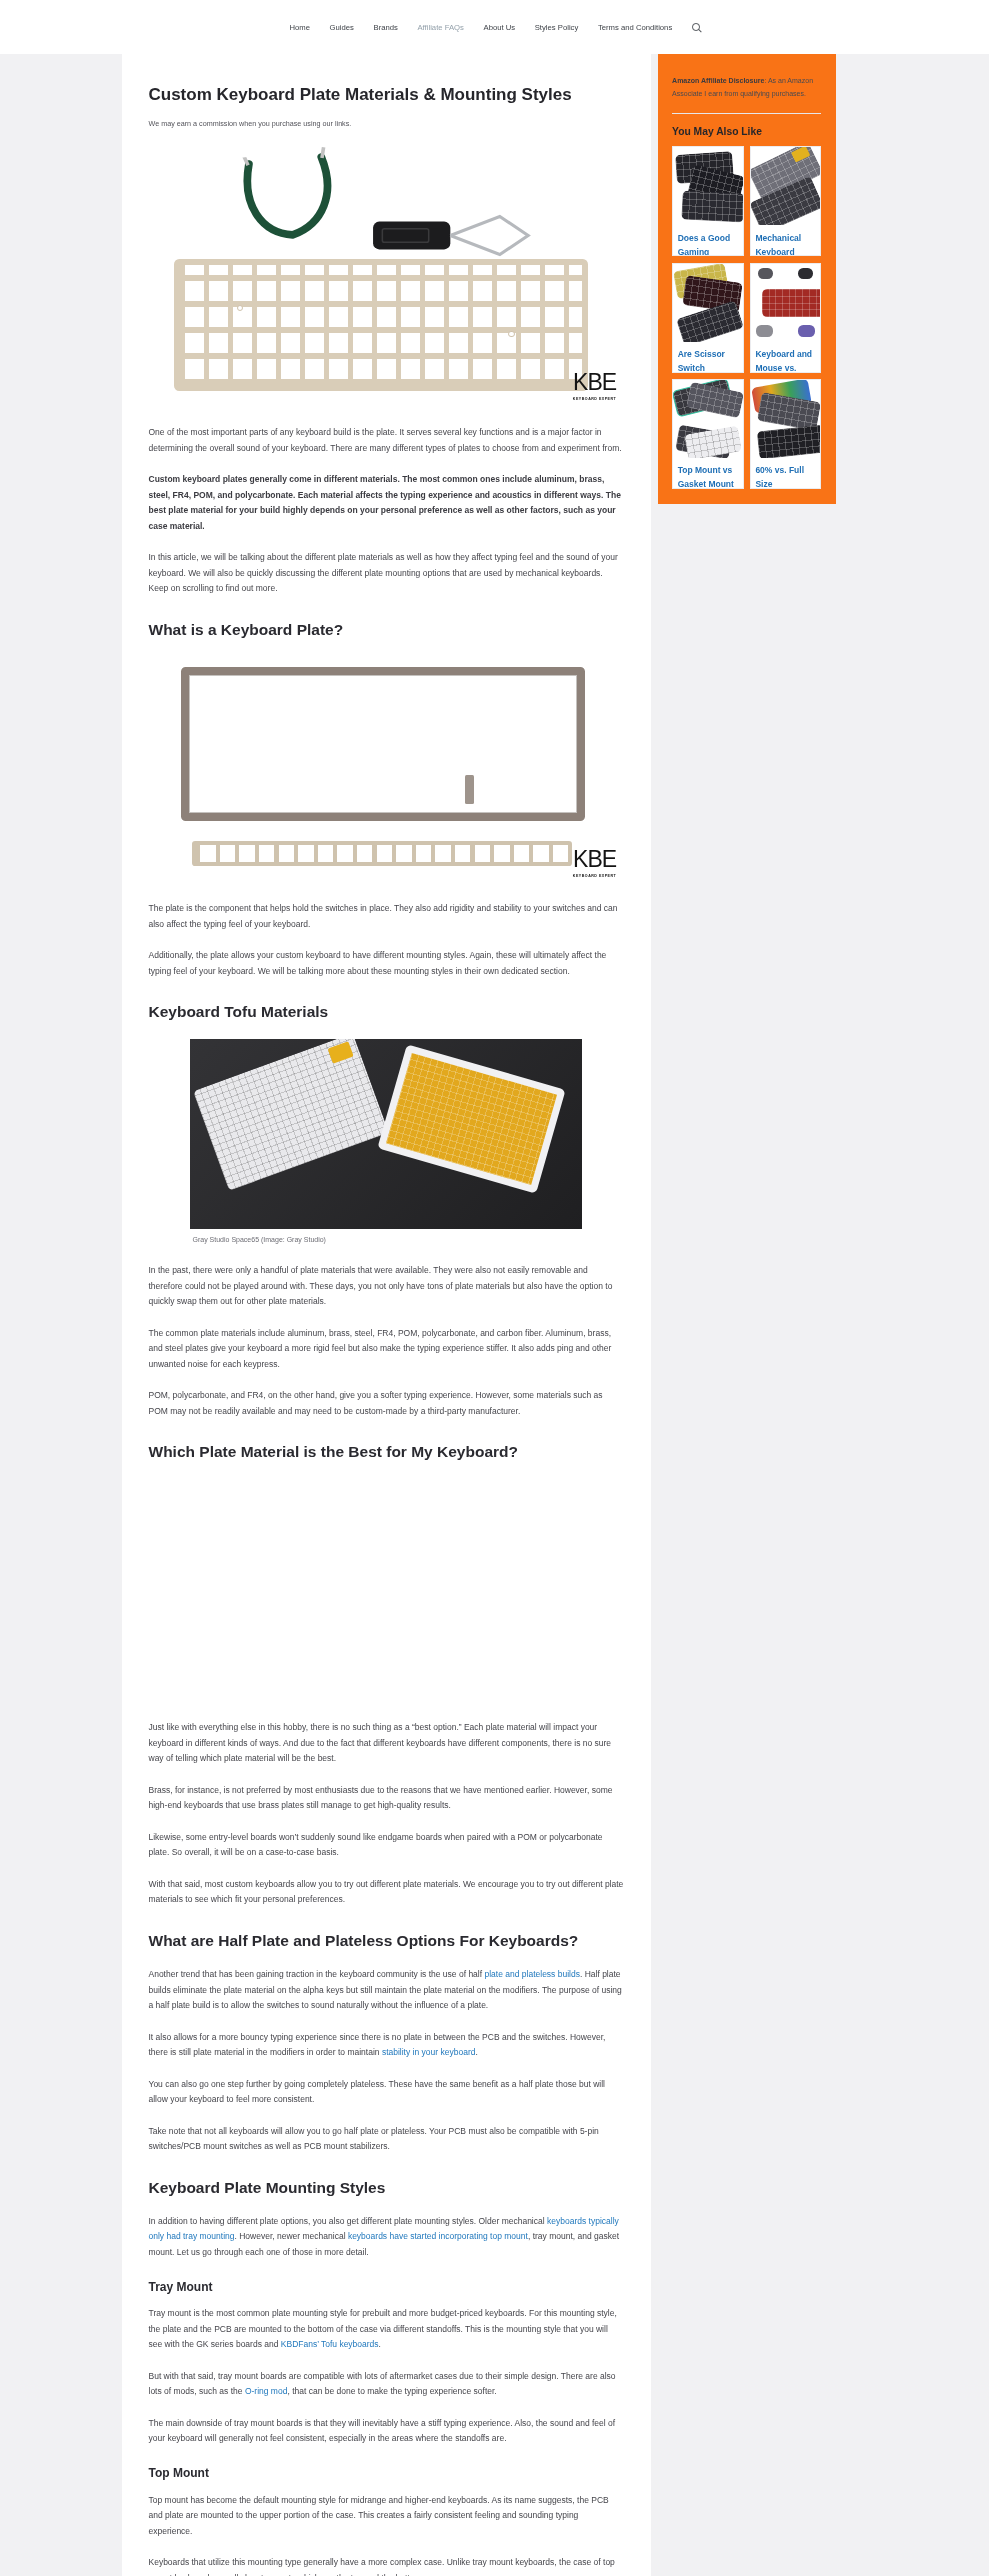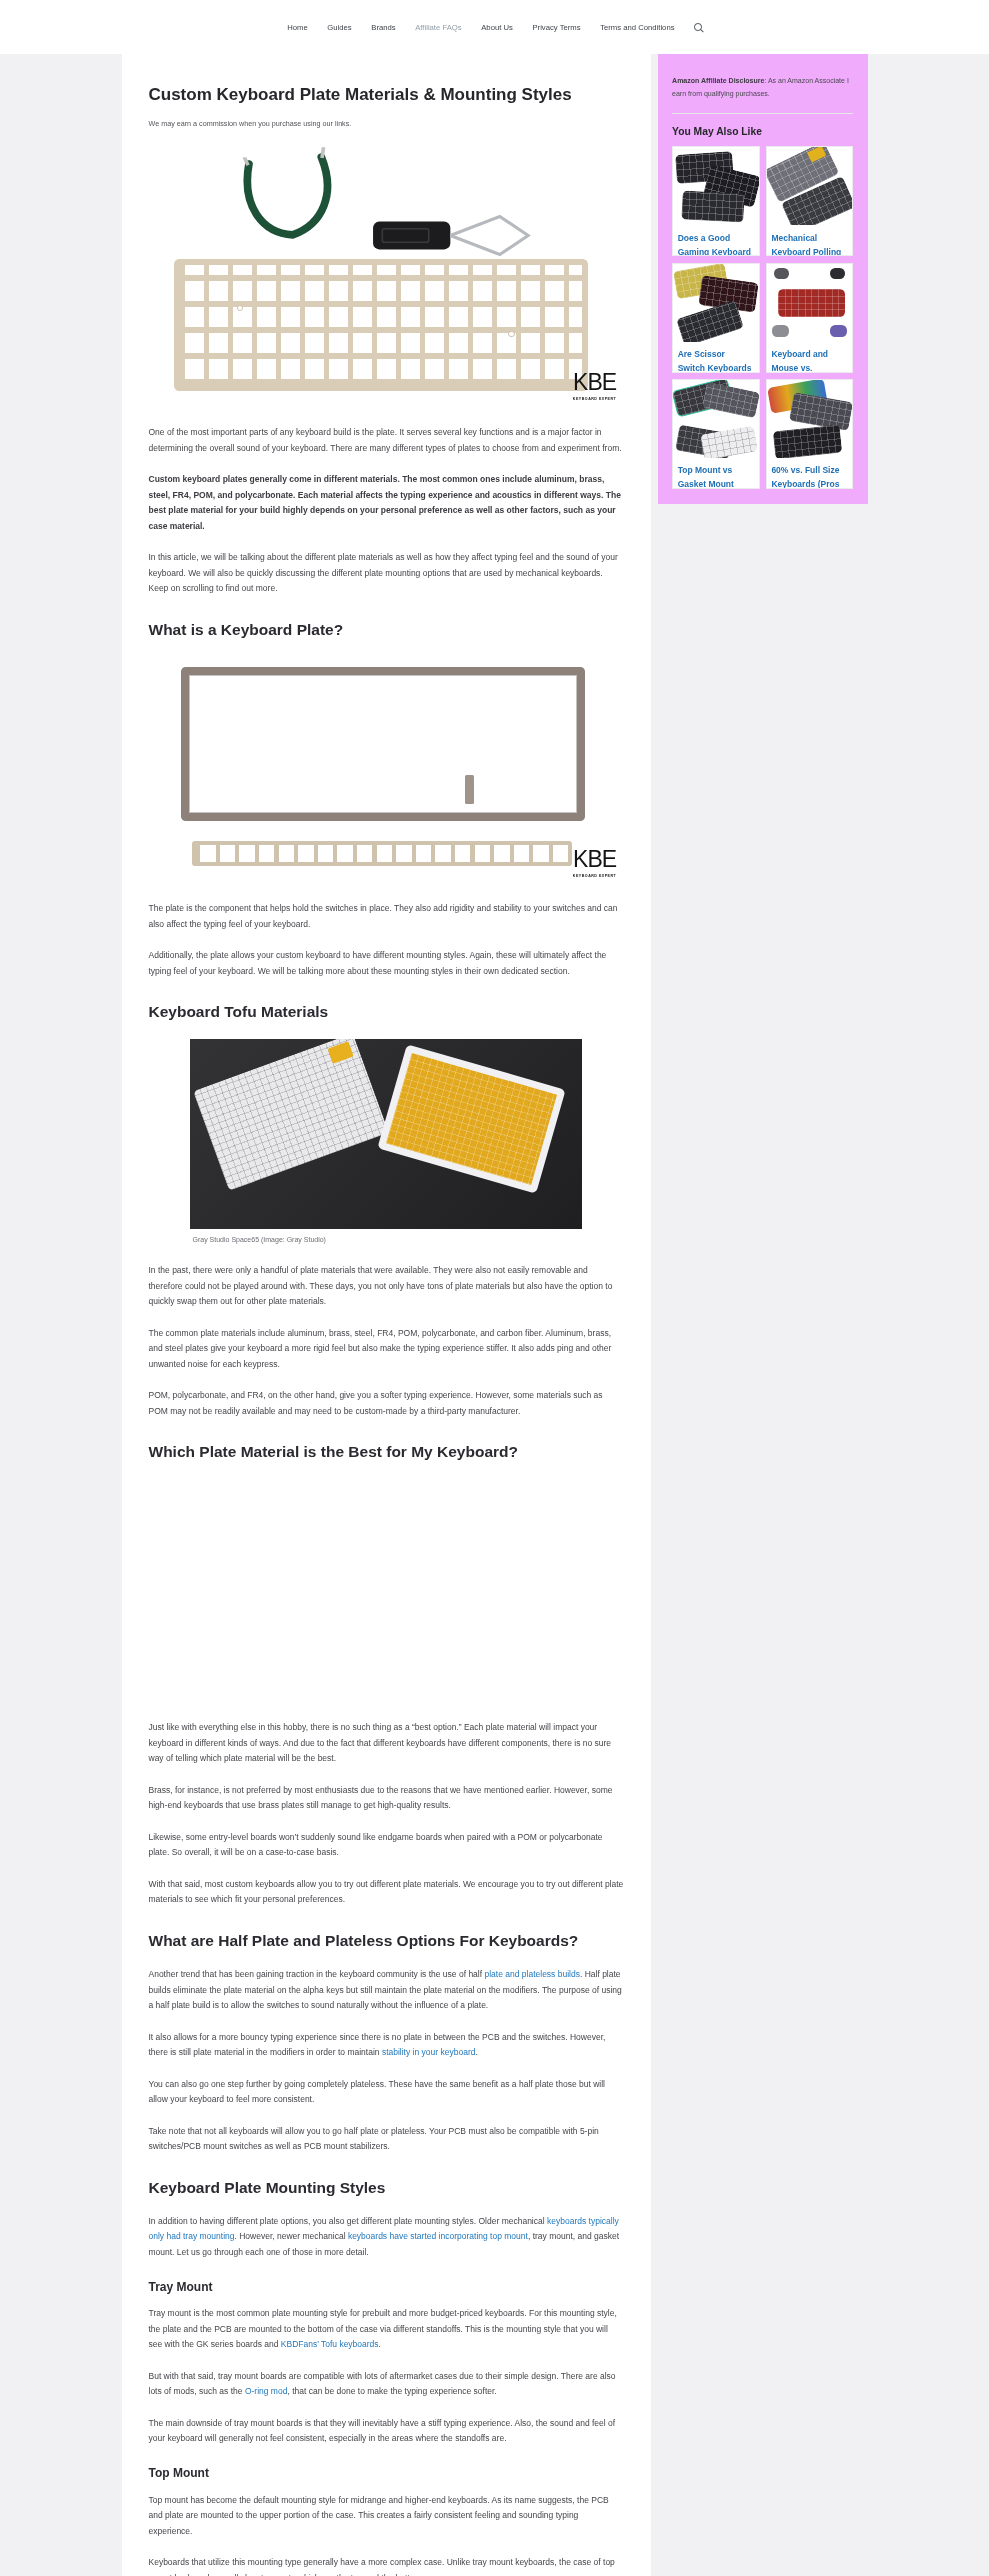--- a/index.html
+++ b/index.html
@@ -9,21 +9,21 @@
   
   .topbar{background:#fff;height:54px}
   .nav{max-width:747px;margin:0 auto;height:54px;display:flex;align-items:center;justify-content:center;gap:19.6px;font-size:7.7px}
   .nav a{color:#3f4349}
   .nav a.active{color:#94a1ab}
   .search{width:7.7px;height:7.7px;border:1px solid #4a4e54;border-radius:50%;position:relative;display:inline-block;cursor:pointer}
   .search::after{content:"";position:absolute;width:3.6px;height:1px;background:#4a4e54;transform:rotate(45deg);right:-3.1px;bottom:-1px}
   
   .layout{width:746px;margin:0 auto 24px;display:flex;gap:7.2px;align-items:flex-start}
   main.article{background:#fff;width:529px;padding:21.6px 27px 33px;flex:none}
-  aside.sidebar{background:#f0abfc;width:210px;padding:12.4px 14.4px 15.5px;flex:none}
+  aside.sidebar{background:#f97316;width:178px;padding:12.4px 14.4px 15.5px;flex:none}
   
   h1{font-size:17px;line-height:23px;color:#26262b;font-weight:700;margin:7.2px 0 13.4px}
   .disclosure{font-size:7.2px;color:#53535a;margin:0 0 18.5px}
   #article-body h2{font-size:15.5px;line-height:20.6px;color:#2a2a30;font-weight:700;margin:23px 0 15.5px}
   #article-body h3{font-size:12px;color:#2a2a30;font-weight:700;margin:19.6px 0 12.4px}
   #article-body p{font-size:8.5px;line-height:15.5px;margin:0 0 16px;color:#45454b}
   #article-body p.b{font-weight:700;color:#3b3b41}
   a.lnk{color:#2279bd}
   
   .fig{margin:3.1px 0 20.6px;position:relative}
@@ -66,21 +66,21 @@
 </head>
 <body>
 
 <header class="topbar">
   <nav class="nav">
     <a href="#">Home</a>
     <a href="#">Guides</a>
     <a href="#">Brands</a>
     <a href="#" class="active">Affiliate FAQs</a>
     <a href="#">About Us</a>
-    <a href="#">Privacy Terms</a>
+    <a href="#">Styles Policy</a>
     <a href="#">Terms and Conditions</a>
     <span class="search"></span>
   </nav>
 </header>
 
 <div class="layout">
   <main class="article">
     <h1>Custom Keyboard Plate Materials &amp; Mounting Styles</h1>
     <p class="disclosure">We may earn a commission when you purchase using our links.</p>
 

